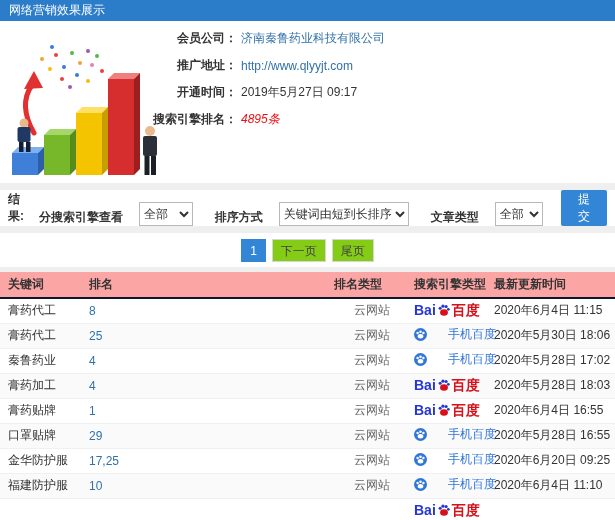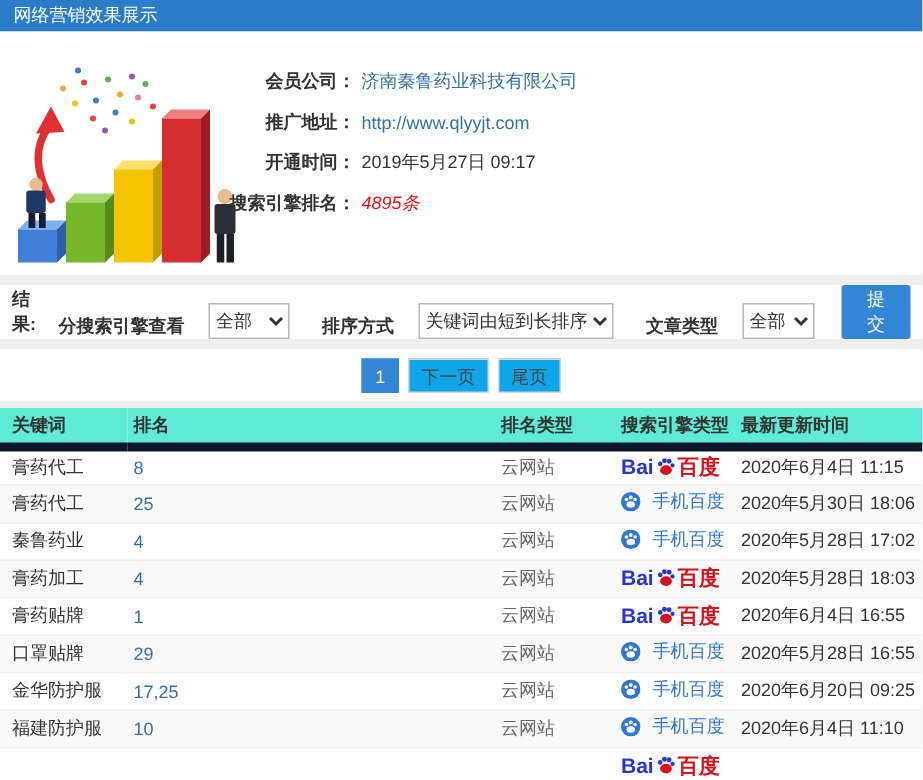--- a/index.html
+++ b/index.html
@@ -12,21 +12,21 @@
   }
   
   .header-bar {
     height: 21px; line-height: 21px; padding: 0 9px;
     background: var(--header_blue, #2b7cc9);
     color: #fff; font-size: 12px;
   }
   
   .profile-section { position: relative; height: 162px; background: #fff; }
   .chart-illustration { position: absolute; left: 4px; top: 8px; }
-  .profile-fields { position: absolute; left: 137px; top: 20px; }
+  .profile-fields { position: absolute; left: 137px; top: 4px; }
   .field-row { height: 27px; display: flex; align-items: center; }
   .field-label { width: 100px; text-align: right; font-weight: bold; color: #333; white-space: nowrap; }
   .field-value { margin-left: 4px; white-space: nowrap; }
   .v-link { color: var(--link_blue, #3071a9); text-decoration: none; }
   .v-text { color: #333; }
   .v-count { color: var(--highlight_red, #ee1111); font-style: italic; }
   
   .filter-bar { margin-top: 7px; height: 36px; background: #fff; display: flex; align-items: center; padding: 0 8px; }
   .result-label { font-weight: bold; }
   .filter-controls { margin-left: auto; display: flex; align-items: flex-end; gap: 16px; }
@@ -38,40 +38,40 @@
   .submit-button {
     height: 36px; padding: 0 12px; margin-left: 2px;
     background: var(--accent_blue, #3385d6); color: #fff;
     border: none; border-radius: 2px; font-size: 12px; cursor: pointer;
     font-family: inherit;
   }
   
   .pagination-bar { margin-top: 7px; margin-bottom: 5px; height: 34px; background: #fff; display: flex; align-items: center; justify-content: center; gap: 6px; }
   .page-btn {
     display: inline-block; padding: 0 8px; height: 23px; line-height: 22px;
-    border: 1px solid #d5d5d5; background: #0ea5e9; color: #404040;
+    border: 1px solid #d5d5d5; background: #84cc16; color: #404040;
     text-decoration: none; text-align: center; cursor: pointer;
   }
   .page-btn.current { background: var(--accent_blue, #3385d6); border-color: var(--accent_blue, #3385d6); color: #fff; }
   
   .results-table { width: 615px; border-collapse: collapse; table-layout: fixed; background: #fff; }
-  th { height: 26px; text-align: left; font-weight: bold; color: #333; padding: 0 0 0 4px; background: #5eead4; border-bottom: 6px solid #0f172a; white-space: nowrap; }
+  th { height: 26px; text-align: left; font-weight: bold; color: #333; padding: 0 0 0 4px; background: #fca5a5; border-bottom: 2px solid #0f172a; white-space: nowrap; }
   td { height: 25px; padding: 0 0 0 4px; border-bottom: 1px solid #f0f0f0; white-space: nowrap; }
   .c-kw { padding-left: 8px; }
   td.c-kw { color: #333; }
   td.c-rank { color: var(--link_blue, #3071a9); }
-  td.c-type { color: #666; }
+  td.c-type { color: #666; text-align: center; }
   td.c-time { color: #333; }
   tbody tr:nth-child(even) { background: #fafafa; }
   
   .bd-logo { display: inline-flex; align-items: center; font-weight: bold; font-size: 14px; line-height: 1; }
   .bd-bai { color: var(--baidu_blue, #2636d4); }
   .bd-cn { color: var(--baidu_red, #d7111b); text-align: right; }
   .paw-icon { margin: 0 1px; }
-  .mb-logo { display: inline-flex; align-items: center; gap: 8px; color: var(--mobile_blue, #3076d6); font-size: 12px; line-height: 1; }
+  .mb-logo { display: inline-flex; align-items: center; gap: 21px; color: var(--mobile_blue, #3076d6); font-size: 12px; line-height: 1; }
 </style>
 </head>
 <body>
 
 <div class="header-bar">
   <span>网络营销效果展示</span>
 </div>
 
 <div class="profile-section">
   <svg class="chart-illustration" width="160" height="148" viewBox="0 0 160 148">

